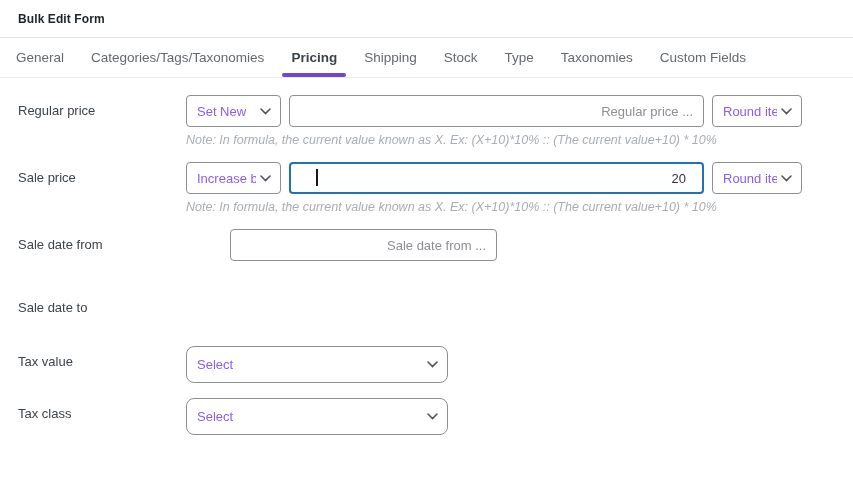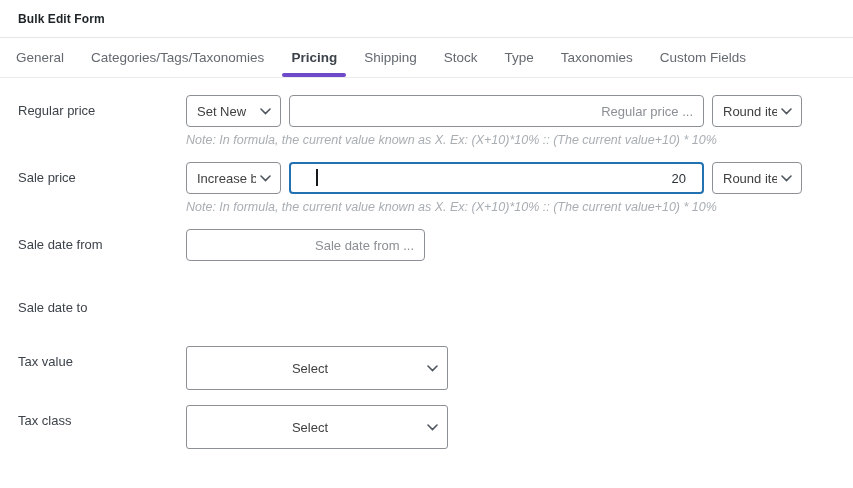--- a/index.html
+++ b/index.html
@@ -64,48 +64,48 @@
   .mb-big  { margin-bottom: 31px; }
   .mb-mid  { margin-bottom: 15px; }
   .select {
     height: 32px;
     background: #fff;
     border: 1px solid #8c8f94;
     border-radius: 4px;
     display: flex; align-items: center;
     padding: 0 9px 0 10px;
     font-size: 13px;
-    color: #404040;
+    color: #8b5cf6;
     cursor: pointer;
   }
   .select .sel-txt {
     flex: 1;
     white-space: nowrap;
     overflow: hidden;
     margin-right: 4px;
   }
   .select-method { width: 95px; }
   .select-round  { width: 90px; }
-  .select-wide   { width: 262px; height: 44px; border-radius: 3px; text-align: center; }
+  .select-wide   { width: 262px; height: 37px; border-radius: 8px; }
   .chev { flex: 0 0 auto; display: block; }
   .txt-input {
     height: 32px;
     width: 415px;
     border: 1px solid #8c8f94;
     border-radius: 4px;
     padding: 0 10px;
     font-size: 13px;
     font-family: inherit;
     color: #2c3338;
     background: #fff;
     outline: none;
     text-align: right;
   }
   .txt-input::placeholder { color: #8c8f94; opacity: 1; }
-  .txt-input.date { width: 239px; }
+  .txt-input.date { width: 267px; margin-left: 44px; }
   .input-wrap { position: relative; }
   .txt-input.focused {
     border: 2px solid #2271b1;
     border-radius: 4px;
     padding: 0 16px;
   }
   .caret {
     position: absolute;
     left: 27px; top: 7px;
     width: 2px; height: 17px;

